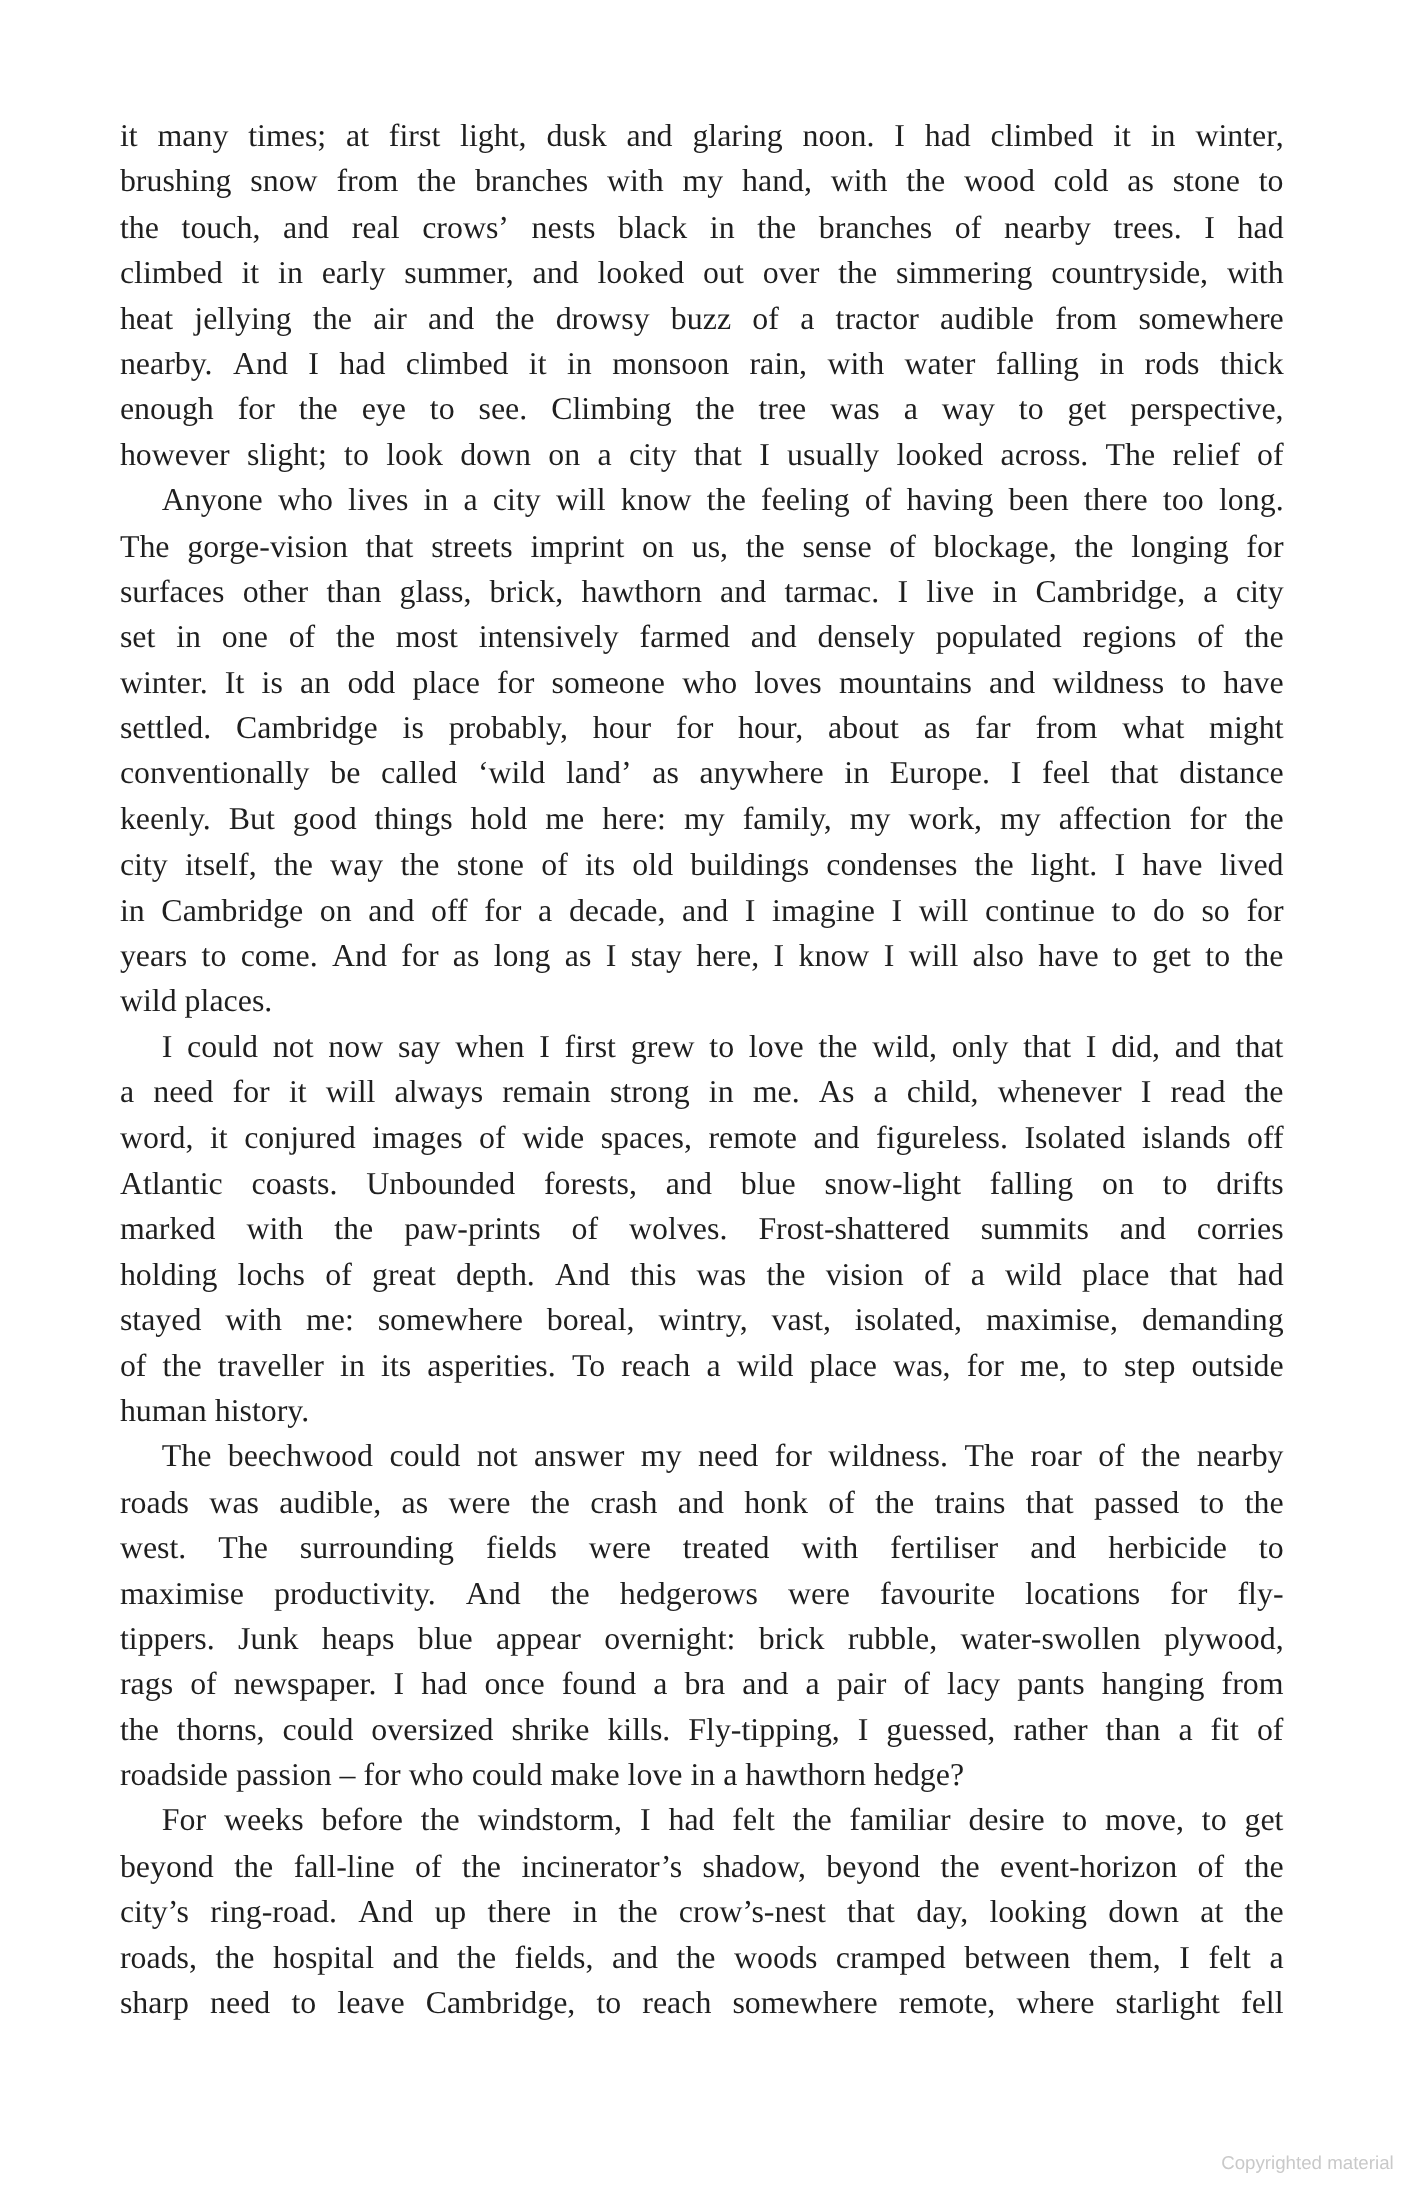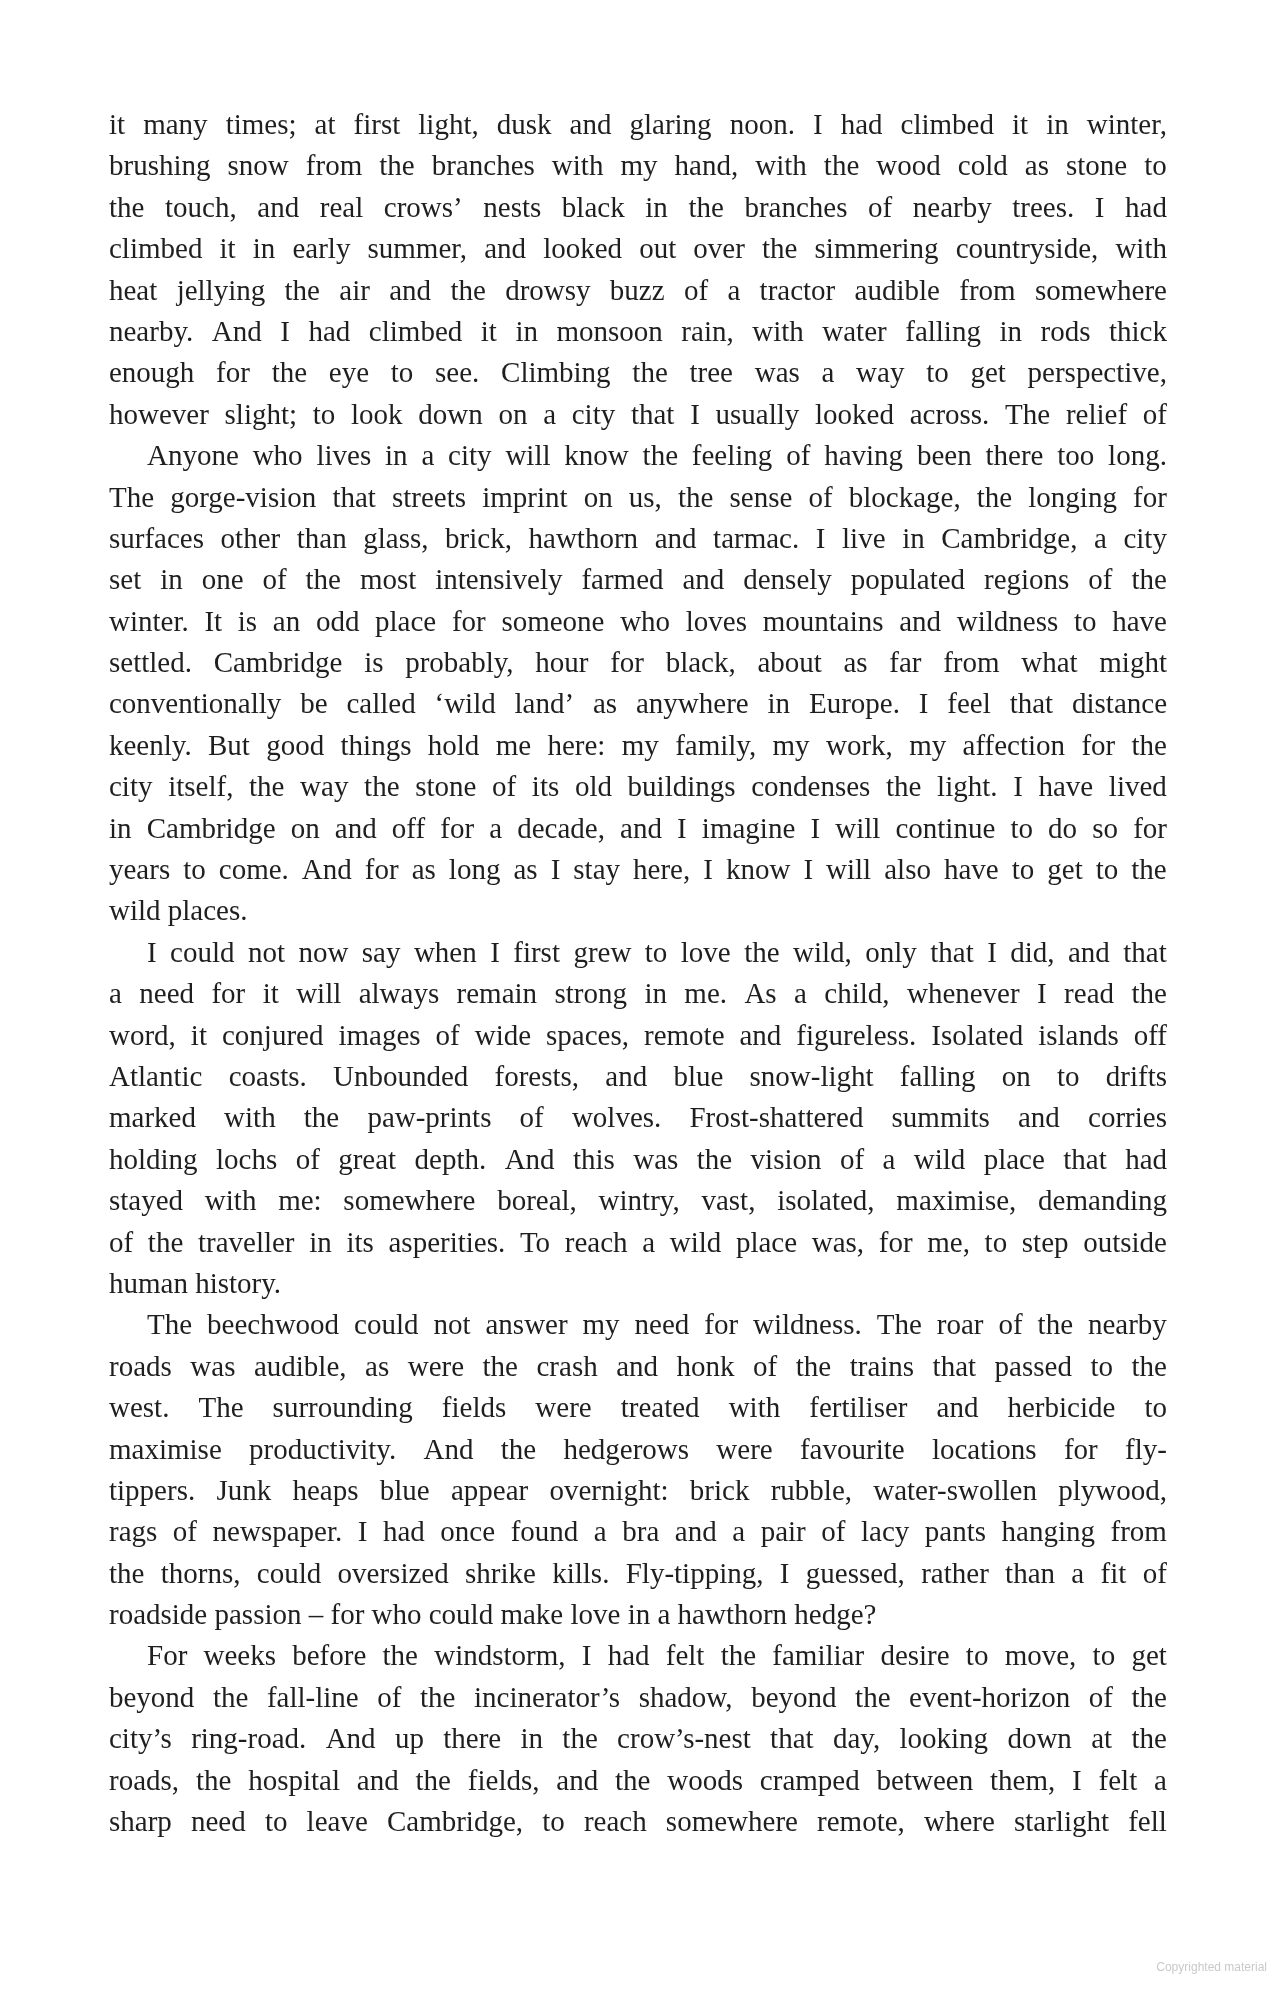--- a/index.html
+++ b/index.html
@@ -45,21 +45,21 @@
   }
   .line.indent {
     padding-left: 38px;
     text-align: center;
   }
   .watermark {
     position: absolute;
     right: 13px;
     top: 1957px;
     font-family: "Liberation Sans", sans-serif;
-    font-size: 12px;
+    font-size: 17px;
     line-height: 20px;
     color: #c9c9c9;
   }
 </style>
 </head>
 <body style="background: rgb(255, 255, 255);">
 
 <div class="page">
   <div class="text-block" style="color: rgb(31, 31, 31);">
       <div>
@@ -283,21 +283,21 @@
           <span>to</span>
           <span>have</span>
         </div>
         <div class="line justify">
           <span>settled.</span>
           <span>Cambridge</span>
           <span>is</span>
           <span>probably,</span>
           <span>hour</span>
           <span>for</span>
-          <span>black,</span>
+          <span>hour,</span>
           <span>about</span>
           <span>as</span>
           <span>far</span>
           <span>from</span>
           <span>what</span>
           <span>might</span>
         </div>
         <div class="line justify">
           <span>conventionally</span>
           <span>be</span>

